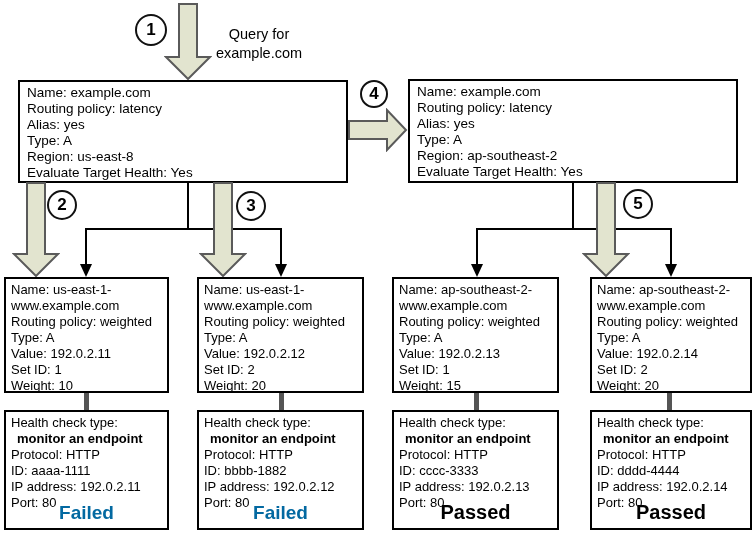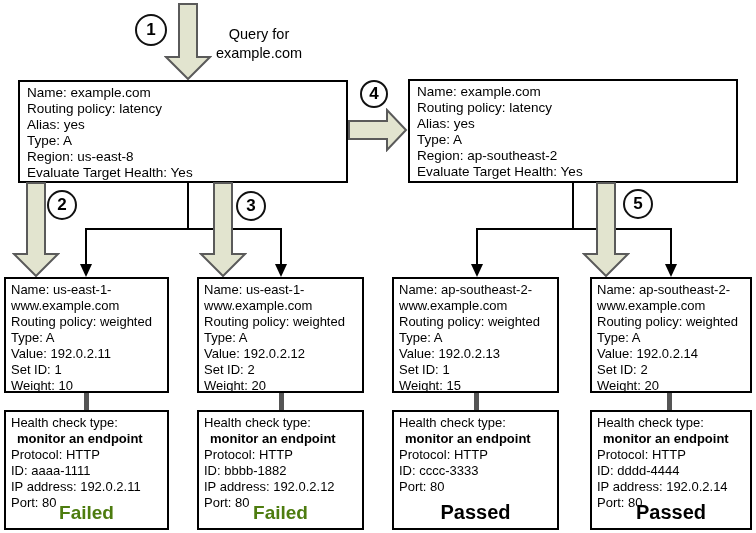--- a/index.html
+++ b/index.html
@@ -25,21 +25,21 @@
                border-top:13px solid #000; }
   .stub-gray { position:absolute; width:5px; background:#555; }
 
   svg.big-arrow { position:absolute; z-index:3; }
   svg.big-arrow polygon { fill:#e2e4cf; stroke:#5a5a5a; stroke-width:2; stroke-linejoin:miter; }
 
   .query-text { position:absolute; left:200px; top:11px; width:118px; text-align:center;
                 font-size:14.5px; line-height:19px;margin-top:14px; }
 
   .status { position:absolute; left:0; right:0; bottom:4px; text-align:center; font-weight:bold; }
-  .status.failed { color:#4d7c0f; font-size:19px; }
+  .status.failed { color:#0369a1; font-size:19px; }
   .status.passed { color:#000; font-size:20px; }
 </style>
 </head>
 <body>
 
 <div class="canvas">
 
   <svg class="big-arrow" style="left:164px;top:3px" width="48" height="77" viewBox="0 0 48 77">
     <polygon points="15,1 33,1 33,54 46,54 24,76 2,54 15,54"></polygon>
   </svg>
@@ -174,20 +174,21 @@
     <div class="row"><span class="lbl">IP address:</span> <span>192.0.2.12</span></div>
     <div class="row"><span class="lbl">Port:</span> <span>80</span></div>
     <div class="status failed">Failed</div>
   </div>
 
   <div class="rec-box health-box" style="left:392px;top:410px;width:167px;height:120px">
     <div class="row"><span class="lbl">Health check type:</span></div>
     <div class="row indent"><span>monitor an endpoint</span></div>
     <div class="row"><span class="lbl">Protocol:</span> <span>HTTP</span></div>
     <div class="row"><span class="lbl">ID:</span> <span>cccc-3333</span></div>
+    <div class="row"><span class="lbl">IP address:</span> <span>192.0.2.13</span></div>
     <div class="row"><span class="lbl">Port:</span> <span>80</span></div>
     <div class="status passed">Passed</div>
   </div>
 
   <div class="rec-box health-box" style="left:590px;top:410px;width:162px;height:120px">
     <div class="row"><span class="lbl">Health check type:</span></div>
     <div class="row indent"><span>monitor an endpoint</span></div>
     <div class="row"><span class="lbl">Protocol:</span> <span>HTTP</span></div>
     <div class="row"><span class="lbl">ID:</span> <span>dddd-4444</span></div>
     <div class="row"><span class="lbl">IP address:</span> <span>192.0.2.14</span></div>

